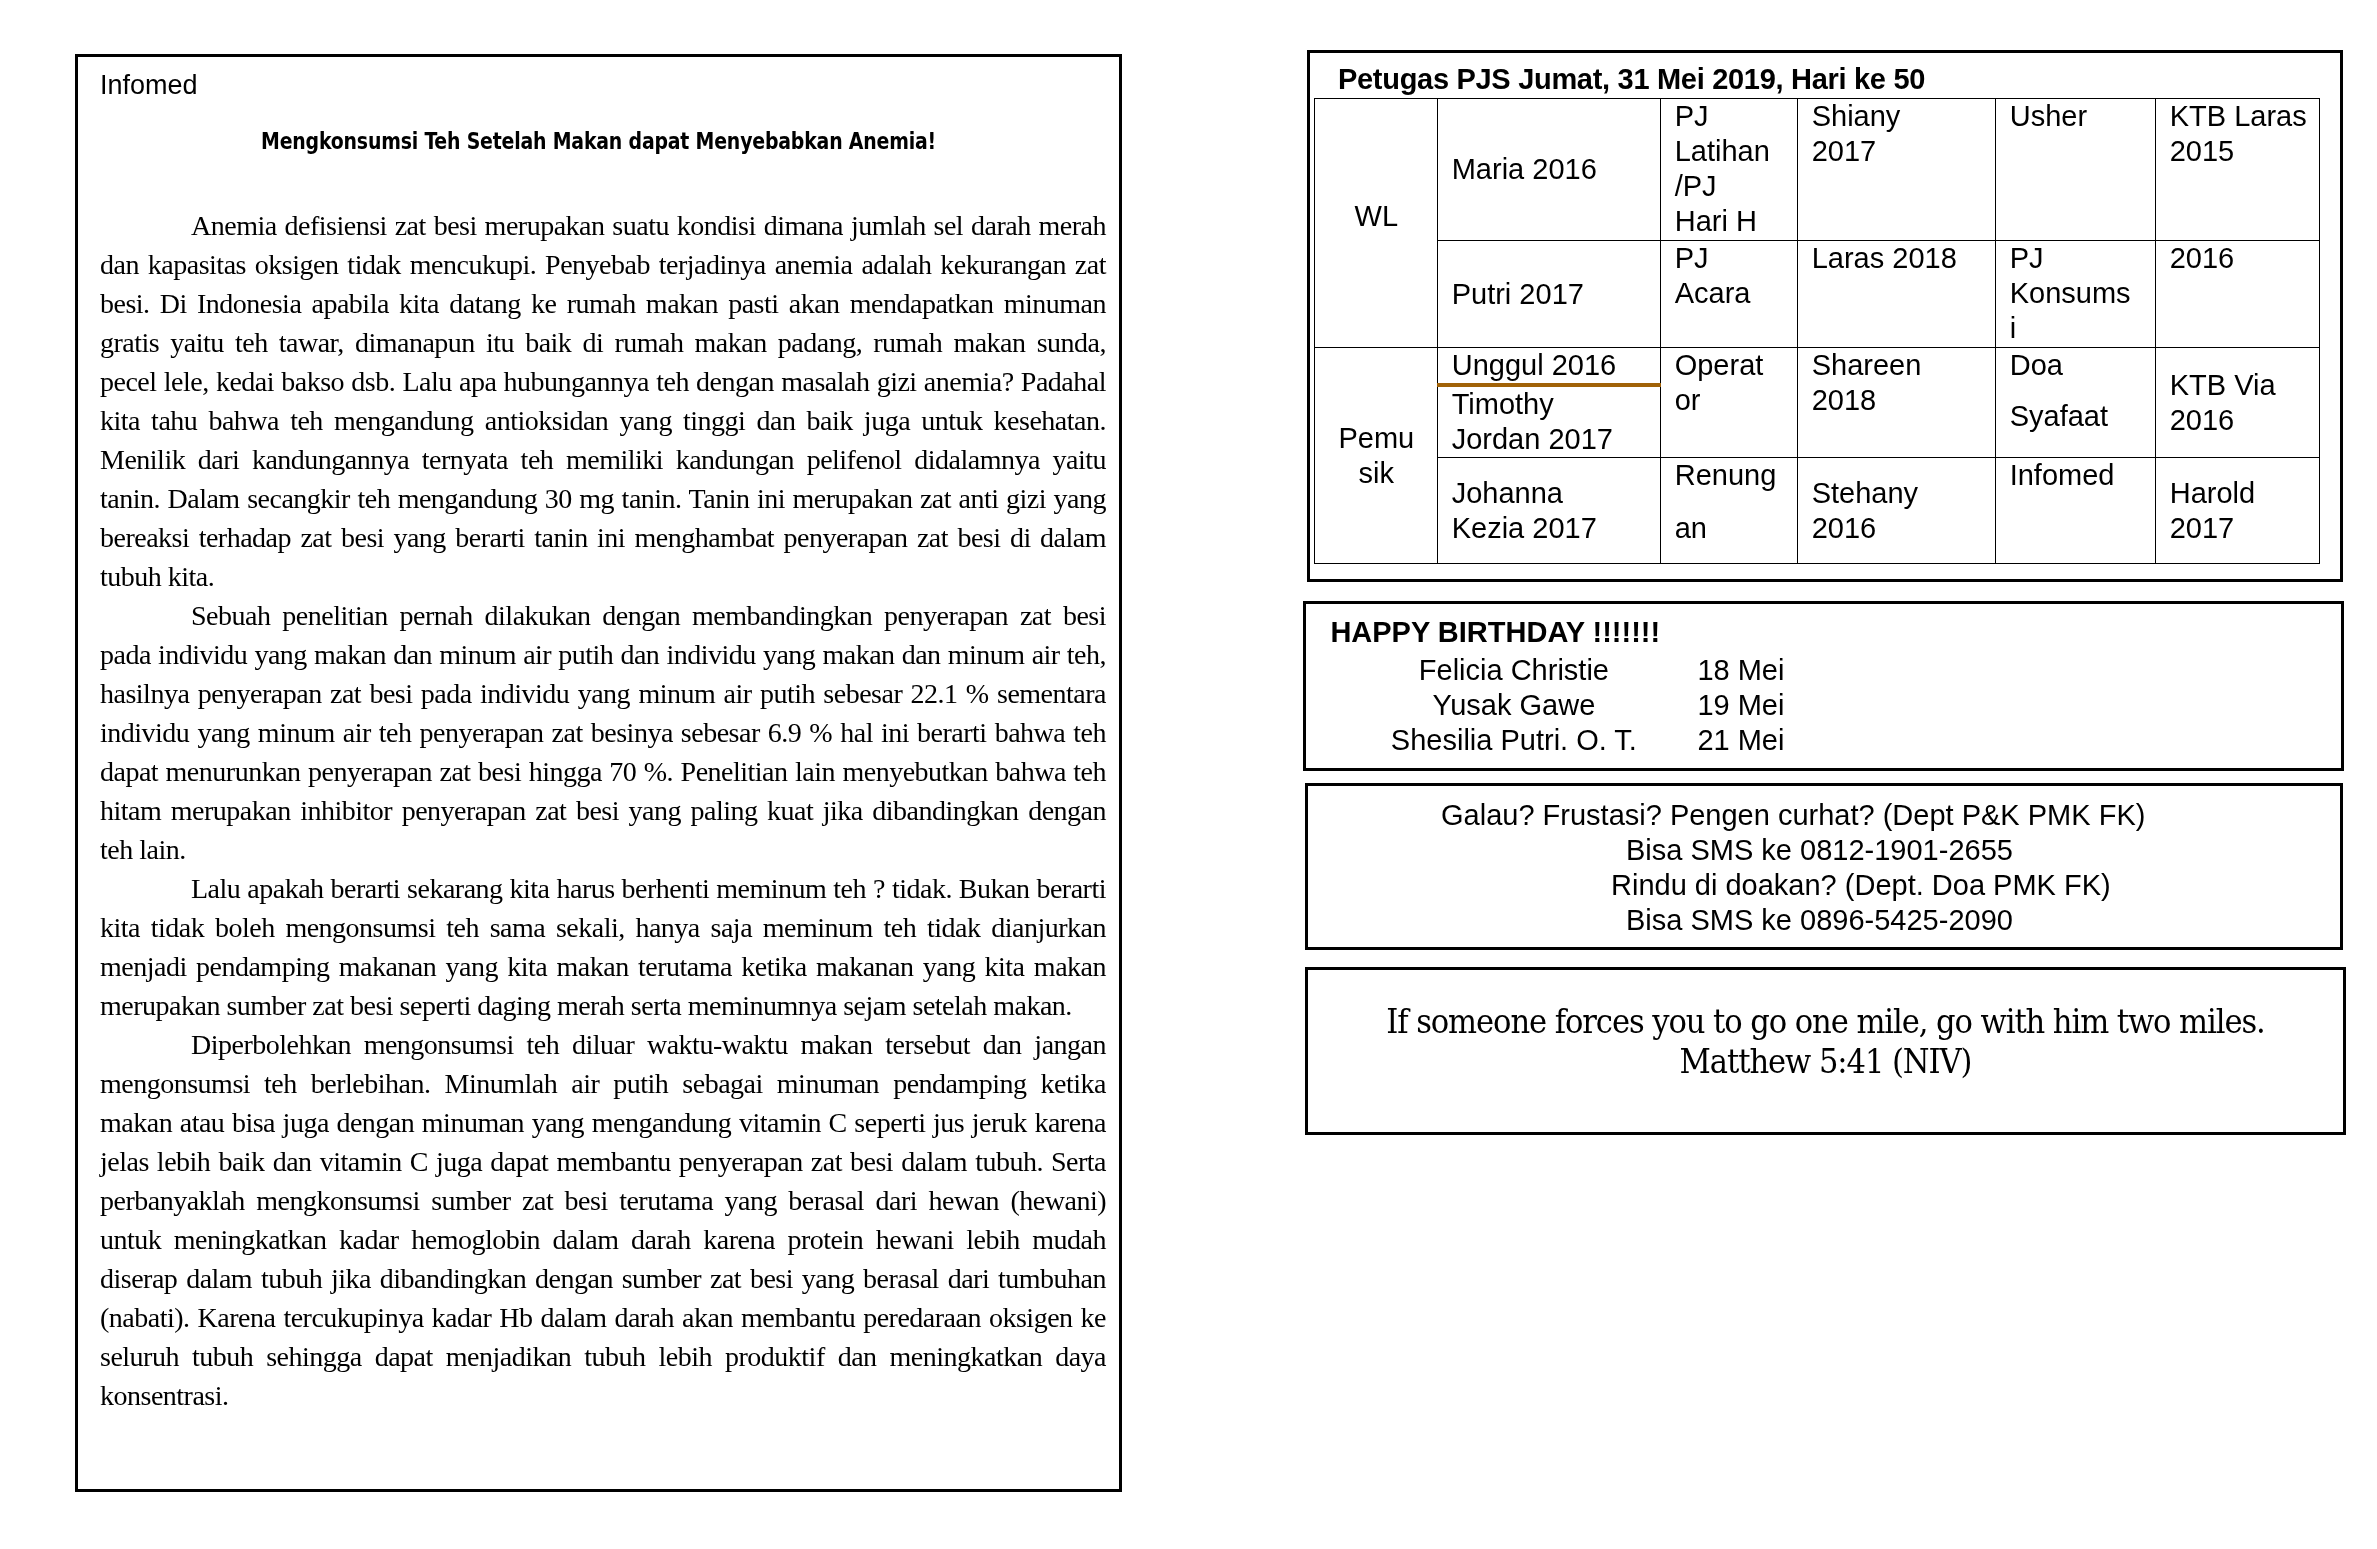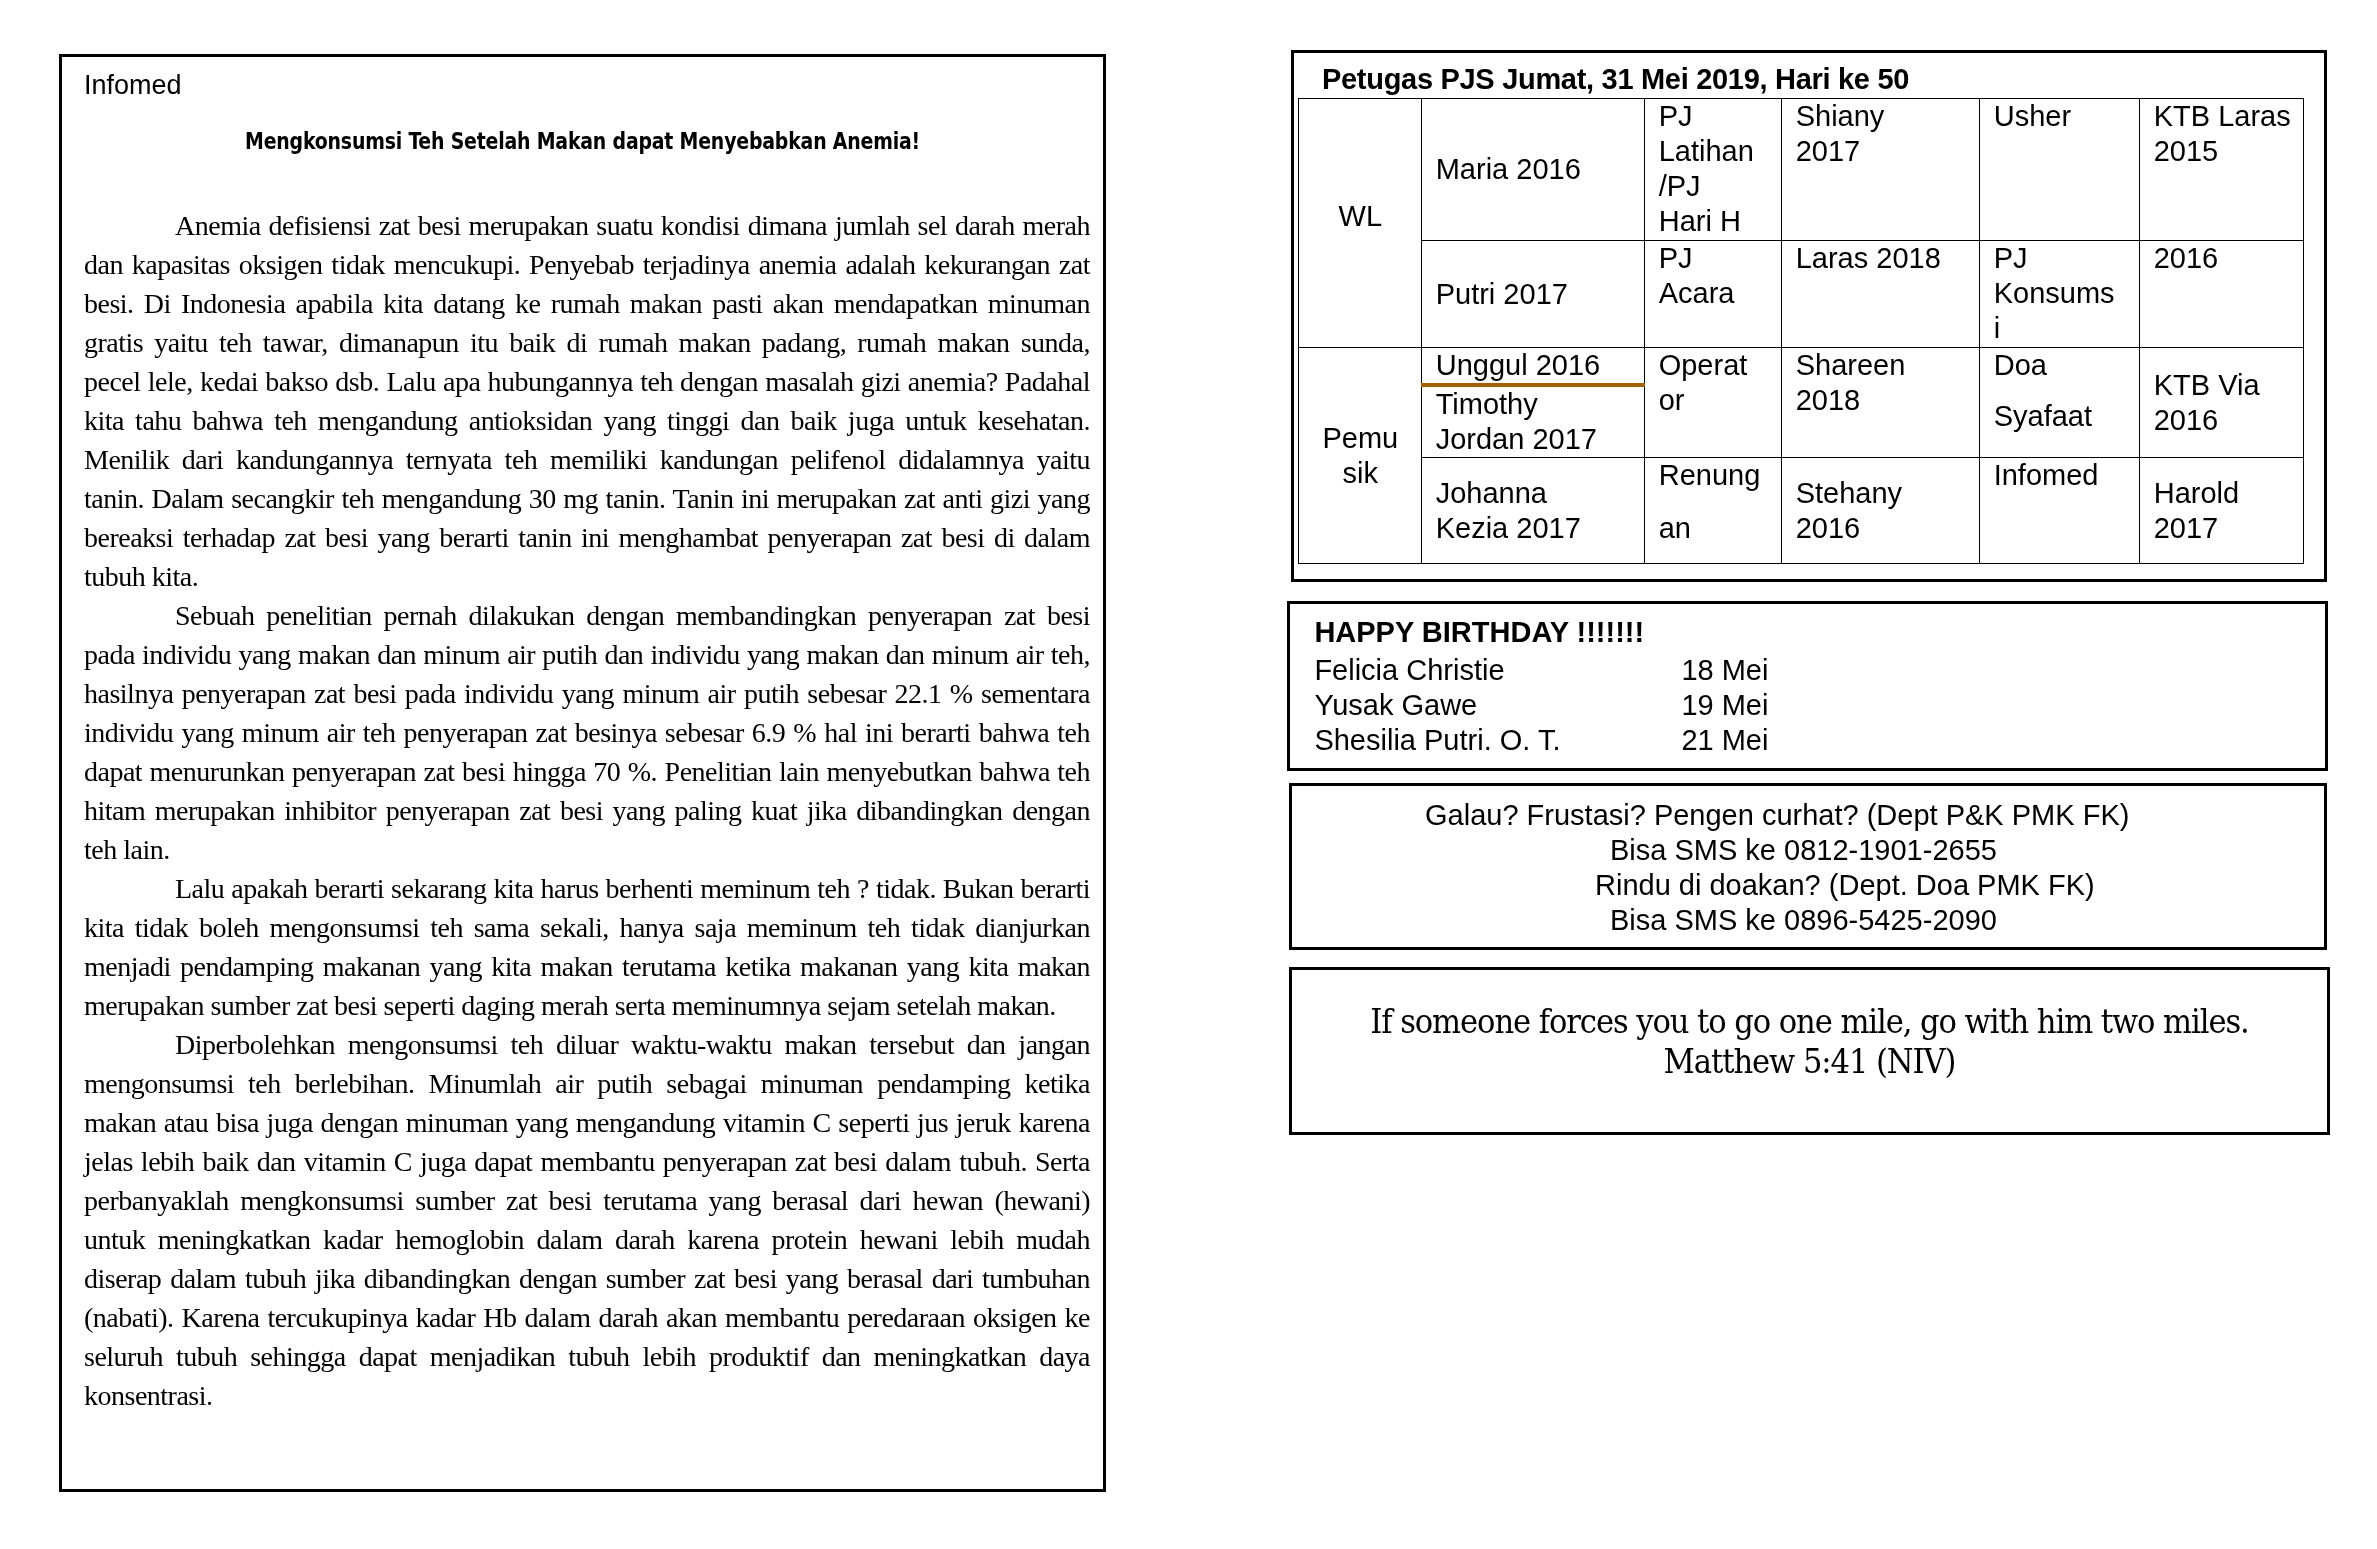--- a/index.html
+++ b/index.html
@@ -1,17 +1,17 @@
 <!DOCTYPE html>
 <html style="font-size:9.8px"><head>
 <meta charset="utf-8">
 <style>
   html, body { margin:0; padding:0; background:#ffffff; }
   body { width:2377px; height:1549px; position:relative; overflow:hidden; color:#000; }
-  .box { position:absolute; box-sizing:border-box; border:3.7px solid #000; background:#fff; }
+  .box { position:absolute; box-sizing:border-box; border:3.7px solid #000; background:#fff;margin-left:16px; }
 
   
   #article { left:59px; top:54px; width:1047px; height:1438px; }
   .art-label { position:absolute; left:22px; top:13.4px; font-family:"Liberation Sans", sans-serif; font-size:27px; }
   .art-title { position:absolute; left:0; right:0; top:71px; text-align:center; font-family:"DejaVu Sans Condensed","DejaVu Sans", sans-serif; font-weight:bold; font-size:22.6px; letter-spacing:-0.2px; transform:scaleX(0.93); }
   .art-body { position:absolute; left:22px; width:1006px; top:149px; font-family:Liberation Serif, serif; font-size:28px; line-height:39px; text-align:justify; transform-origin:left top; letter-spacing:-0.5px; word-spacing:0px; }
   .art-body p { margin:0; text-indent:91px; }
 
   
   #schedule { left:1291px; top:50px; width:1036px; height:532px; }
@@ -24,21 +24,21 @@
   table.sched tr.r2 td { height:107px; }
   table.sched tr.r3a td { height:36px; }
   table.sched tr.r3b td { height:71px; }
   table.sched tr.r4 td { height:106px; }
   .cell-line { display:block; }
 
   
   #birthday { left:1287px; top:601px; width:1041px; height:170px; }
   .bd-title { position:absolute; left:24.4px; top:12.2px; font-family:"Liberation Sans", sans-serif; font-weight:bold; font-size:29px; }
   .bd-list { position:absolute; left:24.4px; top:49px; font-family:"Liberation Sans", sans-serif; font-size:29px; line-height:35px; }
-  .bd-row { display:flex; }
+  .bd-row { display:flex;text-align:center; }
   .bd-name { width:367px; }
 
   
   #contact { left:1289px; top:783px; width:1038px; height:167px; }
   .ct-lines { position:absolute; left:0; right:0; top:12.2px; font-family:"Liberation Sans", sans-serif; font-weight:normal; font-size:29px; line-height:35px; }
   .ct-line { position:relative; white-space:nowrap; }
 
   
   #verse { left:1289px; top:967px; width:1041px; height:168px; }
   .vs-text { position:absolute; left:0; right:0; top:30.5px; text-align:center; font-family:"DejaVu Serif", serif; font-size:34px; line-height:40px; letter-spacing:-1.2px; transform:scaleX(0.9); }

